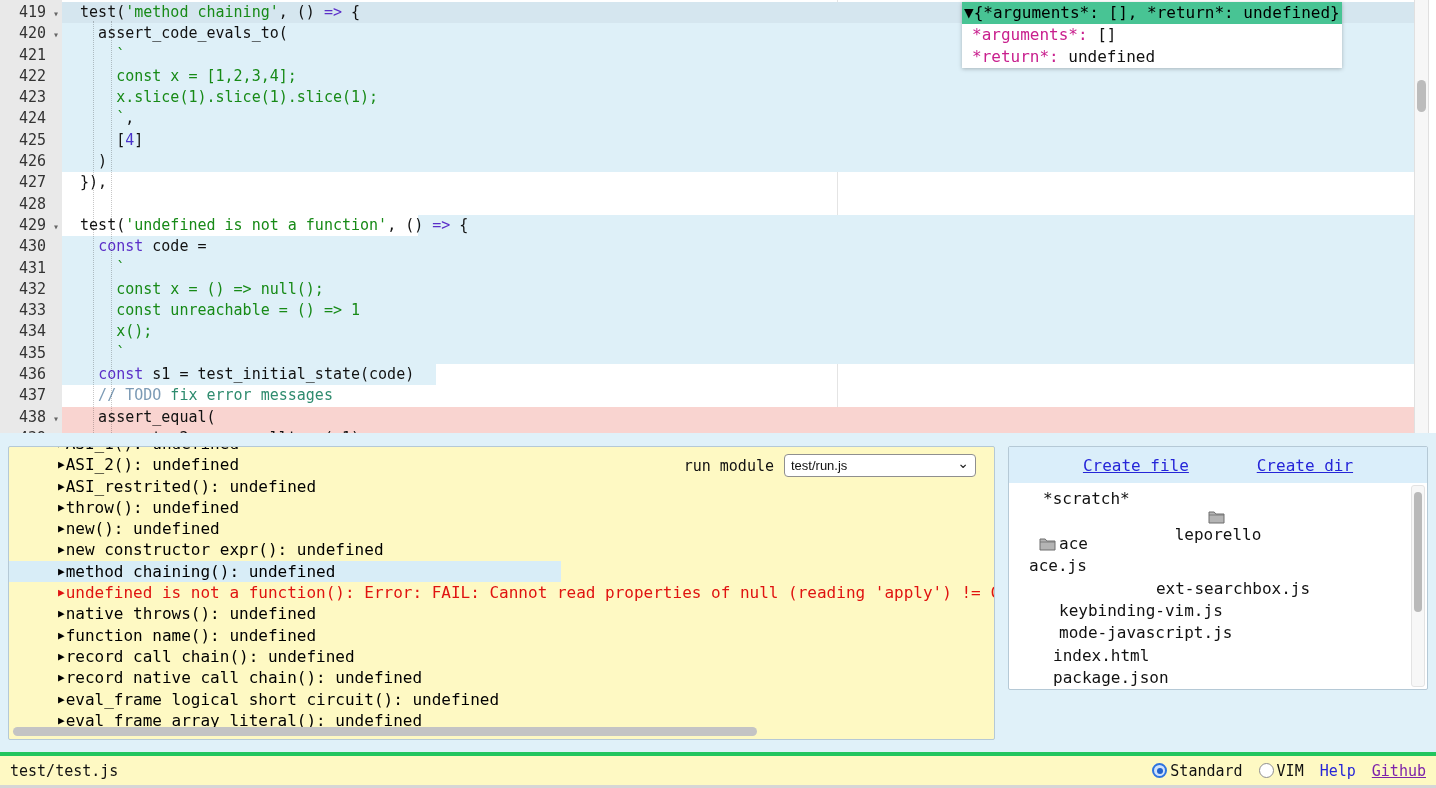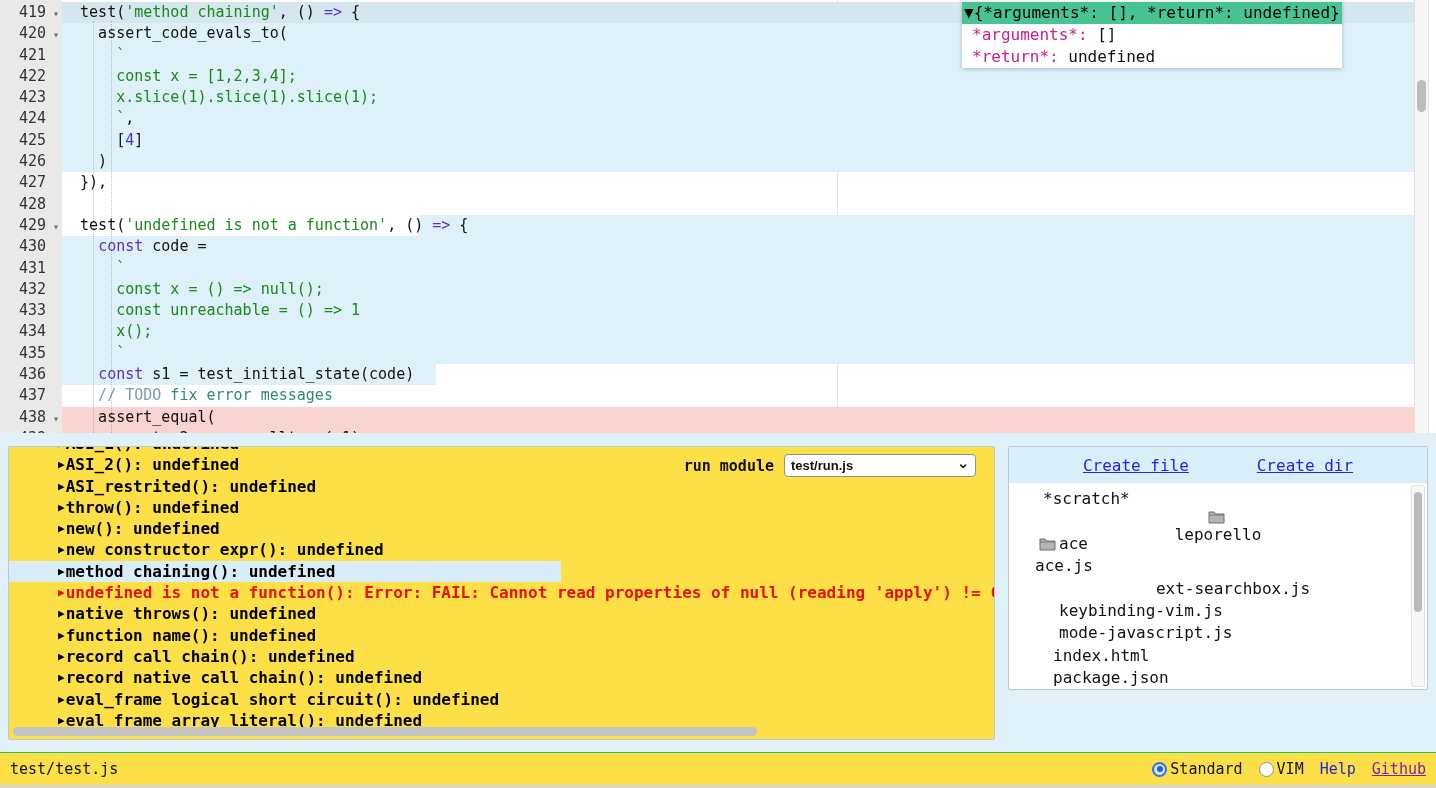--- a/index.html
+++ b/index.html
@@ -33,21 +33,21 @@
   .vscroll{position:absolute;right:7px;top:0;width:15px;height:433px;background:#f7f7f7;border-left:1px solid #e0e0e0;border-right:1px solid #e0e0e0;box-sizing:border-box;z-index:4;}
   .vthumb{position:absolute;left:2px;top:80px;width:9px;height:32px;background:#bcbcbc;border-radius:5px;}
 
   
   .tooltip{position:absolute;left:962px;top:2px;z-index:10;background:#ffffff;box-shadow:0 1px 4px rgba(0,0,0,0.25);font-size:16px;}
   .tt-header{background:#48c494;color:#000;height:22px;line-height:22px;padding:0 2px;white-space:pre;}
   .tt-row{height:22px;line-height:22px;padding:0 10px 0 10px;white-space:pre;color:#111;}
   .tt-key{color:#c9208e;}
 
   
-  .console{position:absolute;left:8px;top:446px;width:987px;height:294px;background:#fde047;border:1px solid #b5c9d6;border-radius:2px;box-sizing:border-box;overflow:hidden;font-weight:bold;}
+  .console{position:absolute;left:8px;top:446px;width:987px;height:294px;background:#fef9c3;border:1px solid #b5c9d6;border-radius:2px;box-sizing:border-box;overflow:hidden;}
   #console-rows{margin-top:-14px;}
   .crow{height:21.3px;line-height:21.3px;font-size:16px;padding-left:49px;white-space:pre;position:relative;color:#000;}
   .crow .band{position:absolute;left:0;top:0;bottom:0;width:552px;background:#d8edf7;}
   .crow span{position:relative;}
   .crow.err{color:#e01310;}
   .arrow{font-size:11px;margin-right:1px;top:-2px;}
   .runmod{position:absolute;top:7px;right:18px;display:flex;align-items:center;gap:10px;}
   .runmod-label{font-size:15px;color:#111;}
   .select-box{width:192px;height:23px;border:1px solid #8f8f8f;border-radius:4px;background:#fff;
     font-family:"Liberation Sans",sans-serif;font-size:13px;display:flex;align-items:center;
@@ -60,22 +60,22 @@
   .filepanel{position:absolute;left:1008px;top:446px;width:420px;height:244px;background:#fff;border:1px solid #b5c9d6;border-radius:2px;box-sizing:border-box;overflow:hidden;}
   .filehead{height:36px;background:#daeefa;display:flex;align-items:center;justify-content:space-around;padding:0 40px;}
   .filehead a{color:#2525d8;text-decoration:underline;font-size:16px;cursor:pointer;}
   .filetree{position:absolute;top:36px;left:0;right:20px;bottom:0;padding-top:5px;overflow:hidden;}
   .frow{height:22.4px;line-height:22.4px;font-size:16px;white-space:pre;display:flex;align-items:center;color:#111;}
   .foldericon{margin-right:3px;flex:0 0 auto;}
   .fscroll{position:absolute;top:38px;right:2px;bottom:2px;width:14px;background:#f7f7f7;border:1px solid #e3e3e3;border-radius:3px;box-sizing:border-box;}
   .fthumb{position:absolute;left:2px;top:6px;width:8px;height:120px;background:#b9b9b9;border-radius:4px;}
 
   
-  .statusbar{position:absolute;left:0;top:752px;width:1436px;height:36px;background:#fde047;
-    border-top:1px solid #22c55e;border-bottom:3px solid #d6d6d6;box-sizing:border-box;
+  .statusbar{position:absolute;left:0;top:752px;width:1436px;height:36px;background:#fef9c3;
+    border-top:4px solid #22c55e;border-bottom:3px solid #d6d6d6;box-sizing:border-box;
     display:flex;align-items:center;justify-content:space-between;padding:0 10px;font-size:15px;}
   .cur-file{color:#111;}
   .status-right{display:flex;align-items:center;gap:16px;}
   .status-right label{display:flex;align-items:center;gap:3px;cursor:pointer;color:#111;}
   .radio{width:15px;height:15px;border-radius:50%;box-sizing:border-box;display:inline-flex;align-items:center;justify-content:center;background:#fff;}
   .radio.on{border:2px solid #2e74e0;background:#cfe2fb;}
   .radio.on .dot{width:6px;height:6px;border-radius:50%;background:#2262cd;}
   .radio.off{border:1.5px solid #8f8f8f;}
   a.help{color:#2525d8;cursor:pointer;}
   a.github{color:#7d22aa;text-decoration:underline;cursor:pointer;}
@@ -186,21 +186,21 @@
     <div class="filetree" id="file-rows">
         <div class="frow" style="padding-left: 34px;"><span>*scratch*</span></div>
         <div class="frow" style="padding-left: 20px; flex-direction: column;"><svg class="foldericon" width="17" height="14" viewBox="0 0 17 14">
             <path d="M1 2 h5.2 l1.6 2 h8.2 v9 H1 Z" fill="#b4b4b4" stroke="#6f6f6f" stroke-width="1"></path>
             <path d="M1 5 h15" stroke="#6f6f6f" stroke-width="0.8" fill="none"></path>
           </svg><span>leporello</span></div>
         <div class="frow" style="padding-left: 30px;"><svg class="foldericon" width="17" height="14" viewBox="0 0 17 14">
             <path d="M1 2 h5.2 l1.6 2 h8.2 v9 H1 Z" fill="#b4b4b4" stroke="#6f6f6f" stroke-width="1"></path>
             <path d="M1 5 h15" stroke="#6f6f6f" stroke-width="0.8" fill="none"></path>
           </svg><span>ace</span></div>
-        <div class="frow" style="padding-left: 20px; margin-left: 6px;"><span>ace.js</span></div>
+        <div class="frow" style="padding-left: 20px;"><span>ace.js</span></div>
         <div class="frow" style="padding-left: 50px; justify-content: center;"><span>ext-searchbox.js</span></div>
         <div class="frow" style="padding-left: 50px;"><span>keybinding-vim.js</span></div>
         <div class="frow" style="padding-left: 50px;"><span>mode-javascript.js</span></div>
         <div class="frow" style="padding-left: 44px;"><span>index.html</span></div>
         <div class="frow" style="padding-left: 44px;"><span>package.json</span></div>
         <div class="frow" style="padding-left: 36px;"><span>service_worker.js</span></div>
         <div class="frow" style="padding-left: 30px; margin-top: 16px;"><svg class="foldericon" width="17" height="14" viewBox="0 0 17 14">
             <path d="M1 2 h5.2 l1.6 2 h8.2 v9 H1 Z" fill="#b4b4b4" stroke="#6f6f6f" stroke-width="1"></path>
             <path d="M1 5 h15" stroke="#6f6f6f" stroke-width="0.8" fill="none"></path>
           </svg><span>src</span></div>

